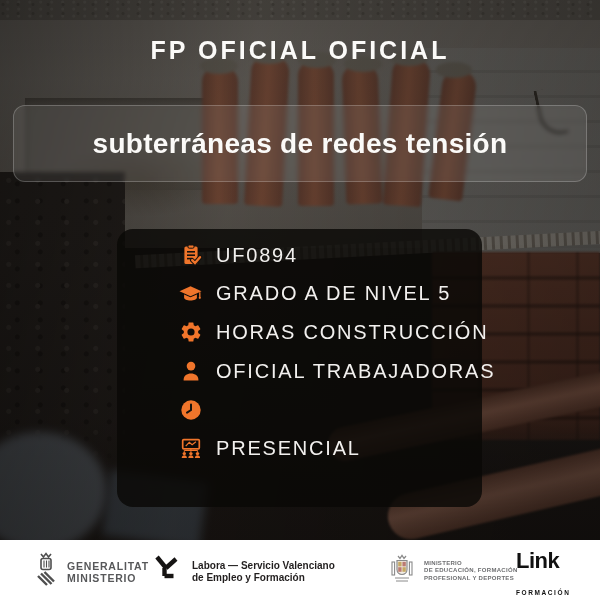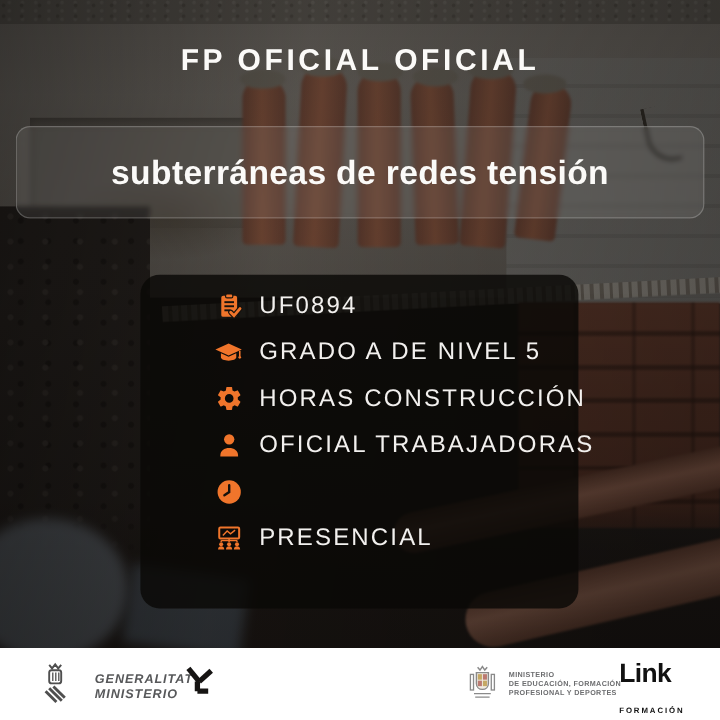--- a/index.html
+++ b/index.html
@@ -66,21 +66,21 @@
 
   .info-card{position:absolute;left:117px;top:229px;width:365px;height:278px;
     border-radius:16px;background:rgba(10,8,6,.82);padding:7px 0 0 0;}
   .row{display:flex;align-items:center;height:38.6px;padding-left:12px;margin-left:48px;}
   .row .ic{width:27px;height:26px;display:flex;align-items:center;justify-content:center;flex:0 0 27px;}
   .row .lbl{margin-left:12px;color:#f2f0ee;font-size:20px;font-weight:400;letter-spacing:1.8px;white-space:nowrap;}
 
   
   .footer{position:absolute;left:0;top:540px;width:600px;height:60px;background:#ffffff;}
   .fgrp{position:absolute;display:flex;align-items:center;}
-  .gva{left:33px;top:10px;gap:20px;font-style:italic;}
+  .gva{left:33px;top:10px;gap:8px;}
   .gva-text{color:#57585a;font-size:10.5px;font-weight:600;letter-spacing:.8px;line-height:12.5px;}
   .labora{left:150px;top:12px;gap:10px;}
   .labora-text{color:#221f1f;font-size:10px;font-weight:700;line-height:12.5px;}
   .mini{left:388px;top:11px;gap:8px;}
   .mini-text{color:#6d6e70;font-size:6px;font-weight:600;letter-spacing:.3px;line-height:7.5px;}
   .linkg{left:516px;top:10px;flex-direction:column;align-items:flex-start;gap:16px;}
   .link-name{color:#111111;font-size:22px;font-weight:800;line-height:22px;letter-spacing:-.5px;}
   .link-sub{color:#111111;font-size:6.5px;font-weight:700;letter-spacing:1.6px;margin-top:1px;}
   .link-dots{width:48px;border-top:2px dotted #f0752b;margin-top:2px;}
 </style>
@@ -225,20 +225,24 @@
 
     <div class="fgrp labora">
       <span>
         <svg width="32" height="36" viewBox="0 0 32 36" stroke="#161413" stroke-width="4.4" fill="none">
           <path d="M7 5l9 11"></path>
           <path d="M26 7l-10 9"></path>
           <path d="M14.5 16v8"></path>
           <path d="M14.5 24h9"></path>
         </svg>
       </span>
+      <span class="labora-text">
+        <div>Labora — Servicio Valenciano</div>
+        <div>de Empleo y Formación</div>
+      </span>
     </div>
 
     <div class="fgrp mini">
       <span>
         <svg width="28" height="36" viewBox="0 0 28 36">
           <path d="M10 5l2 2.4 2-3 2 3 2-2.4" stroke="#8a8a8a" fill="none" stroke-width="1.2"></path>
           <rect x="4" y="11" width="2.6" height="13" fill="none" stroke="#8a8a8a" stroke-width="1.1"></rect>
           <rect x="21.4" y="11" width="2.6" height="13" fill="none" stroke="#8a8a8a" stroke-width="1.1"></rect>
           <path d="M9 9.5h10v9c0 3-2.2 5-5 5s-5-2-5-5z" fill="#f1ece3" stroke="#8a8a8a" stroke-width="1.2"></path>
           <rect x="10.2" y="10.8" width="3.4" height="4.6" fill="#c5a864"></rect>

